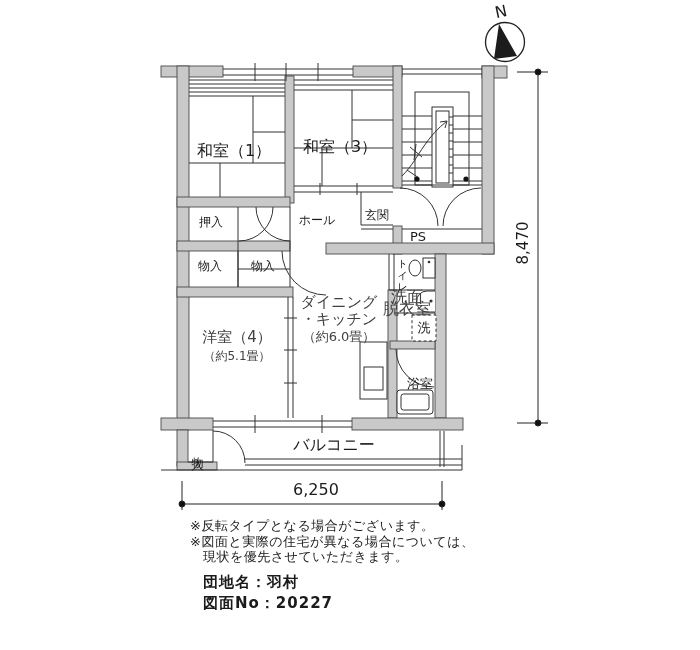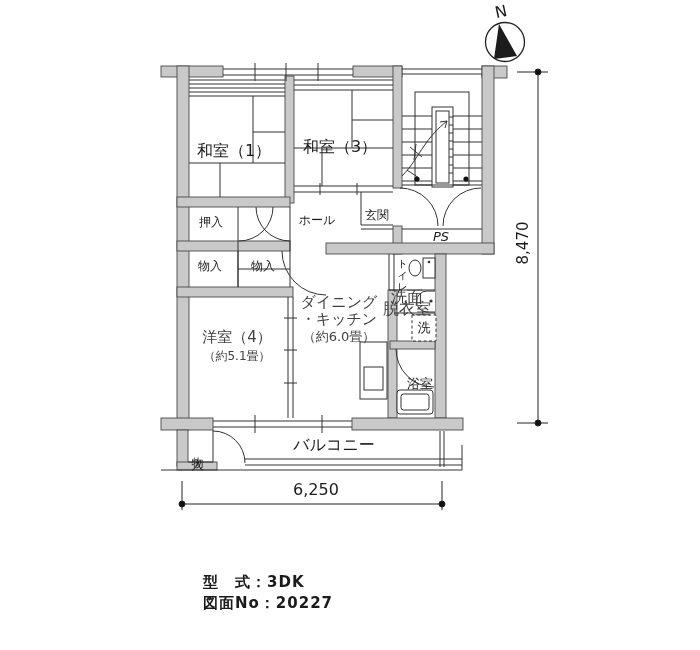--- a/index.html
+++ b/index.html
@@ -161,21 +161,21 @@
     </g>
   </svg>
 
   <div class="lbl" id="north-label" style="left:501px;top:12px;">N</div>
 
   <div class="lbl f16" style="left:234px;top:151px;">和室（1）</div>
   <div class="lbl f16" style="left:340px;top:135px;margin-top:12px;">和室（3）</div>
   <div class="lbl f15" style="left:211px;top:223px;">押入</div>
   <div class="lbl f15" style="left:317px;top:221px;">ホール</div>
   <div class="lbl f15" style="left:377px;top:216px;">玄関</div>
-  <div class="lbl f13" style="left:441px;top:237px;font-style:italic;">PS</div>
+  <div class="lbl f13" style="left:418px;top:237px;">PS</div>
   <div class="lbl f15" style="left:210px;top:267px;">物入</div>
   <div class="lbl f15" style="left:263px;top:267px;">物入</div>
   <div class="lbl-v f10" style="left:402px;top:270px;">トイレ</div>
 
   <div class="block" id="dk-label" style="left:339px;top:319px;">
     <div>ダイニング</div>
     <div>・キッチン</div>
     <div>（約6.0畳）</div>
   </div>
 
@@ -191,19 +191,24 @@
     <div>（約5.1畳）</div>
   </div>
 
   <div class="lbl f13" style="left:420px;top:384px;">浴室</div>
   <div class="lbl f16" style="left:334px;top:445px;">バルコニー</div>
   <div class="lbl-v" style="left:197px;top:448px;font-size:12px;">物入</div>
 
   <div class="lbl" id="dim-v" style="left:523px;top:243px;">8,470</div>
   <div class="lbl f16" style="left:316px;top:490px;">6,250</div>
 
+  <div id="notes">
+    <div>※反転タイプとなる場合がございます。</div>
+    <div>※図面と実際の住宅が異なる場合については、</div>
+    <div class="indent">現状を優先させていただきます。</div>
+  </div>
 
   <div id="info">
-    <div>型　式：3DK</div>
+    <div>団地名：羽村</div>
     <div>図面No：20227</div>
   </div>
 
 </div>
 
 </body></html>

